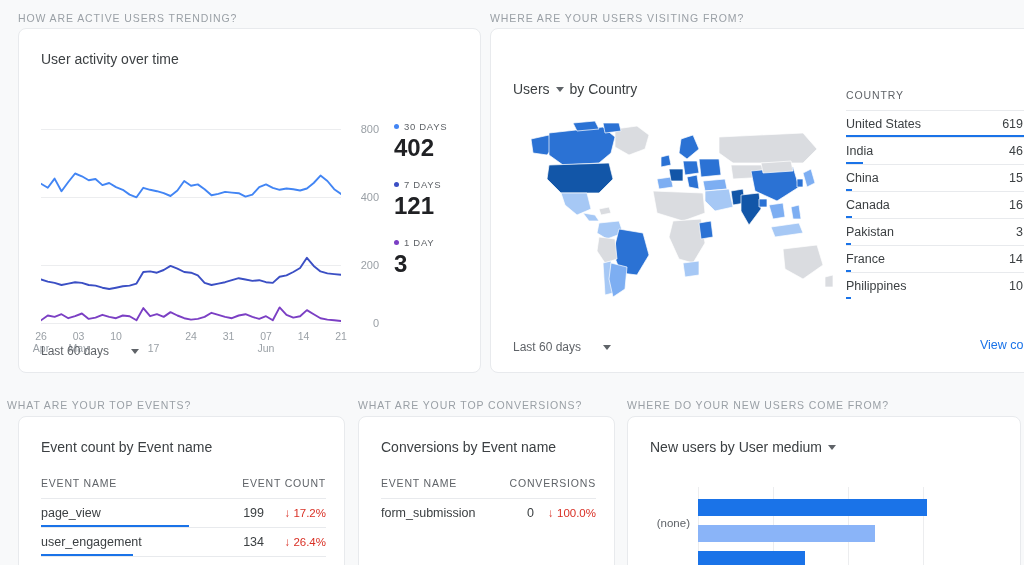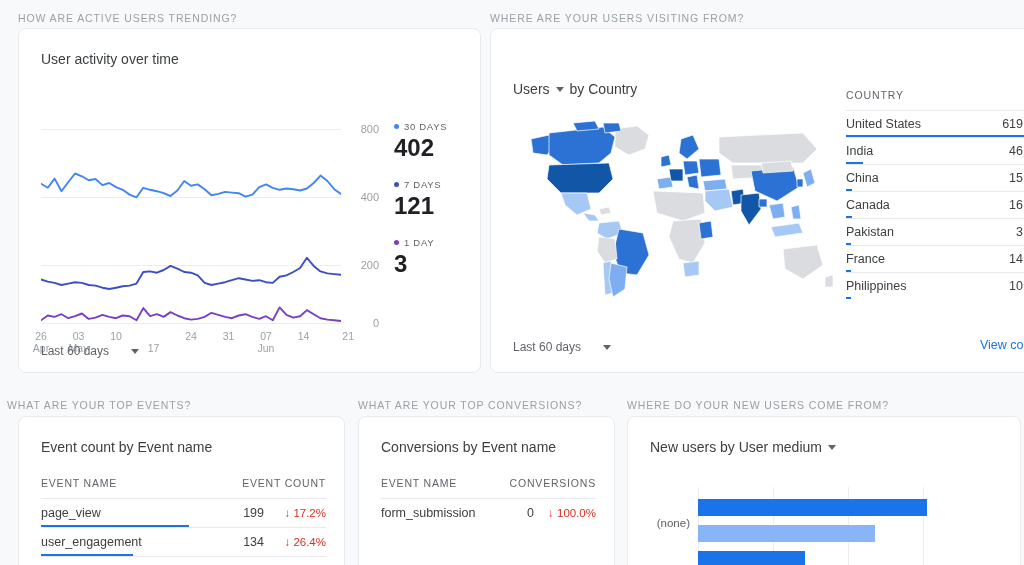--- a/index.html
+++ b/index.html
@@ -153,21 +153,21 @@
 
     <div id="xticks-holder">
         <div class="xlabel" style="left: 9px; top: 302px;">26<br>Apr</div>
         <div class="xlabel" style="left: 46.5px; top: 302px;">03<br>May</div>
         <div class="xlabel" style="left: 84px; top: 302px;">10</div>
         <div class="xlabel" style="left: 121.5px; top: 314px;">17</div>
         <div class="xlabel" style="left: 159px; top: 302px;">24</div>
         <div class="xlabel" style="left: 196.5px; top: 302px;">31</div>
         <div class="xlabel" style="left: 234px; top: 302px;">07<br>Jun</div>
         <div class="xlabel" style="left: 271.5px; top: 302px;">14</div>
-        <div class="xlabel" style="left: 309px; top: 302px; text-align: right;">21</div>
+        <div class="xlabel" style="left: 309px; top: 302px;">21</div>
       </div>
 
     <div class="legend-block" style="left:375px;top:92px;">
       <div class="legend-label">
         <span class="legend-dot" style="background:#4285f4"></span><span>30 DAYS</span>
       </div>
       <div class="legend-value">402</div>
     </div>
     <div class="legend-block" style="left:375px;top:150px;">
       <div class="legend-label">

